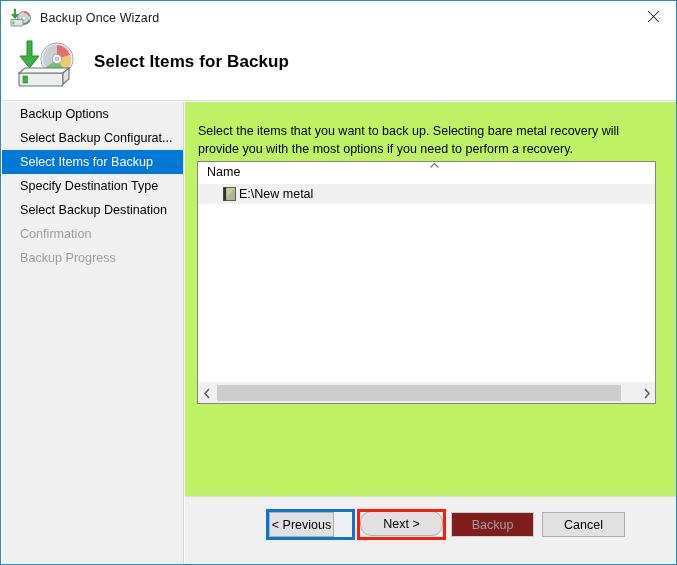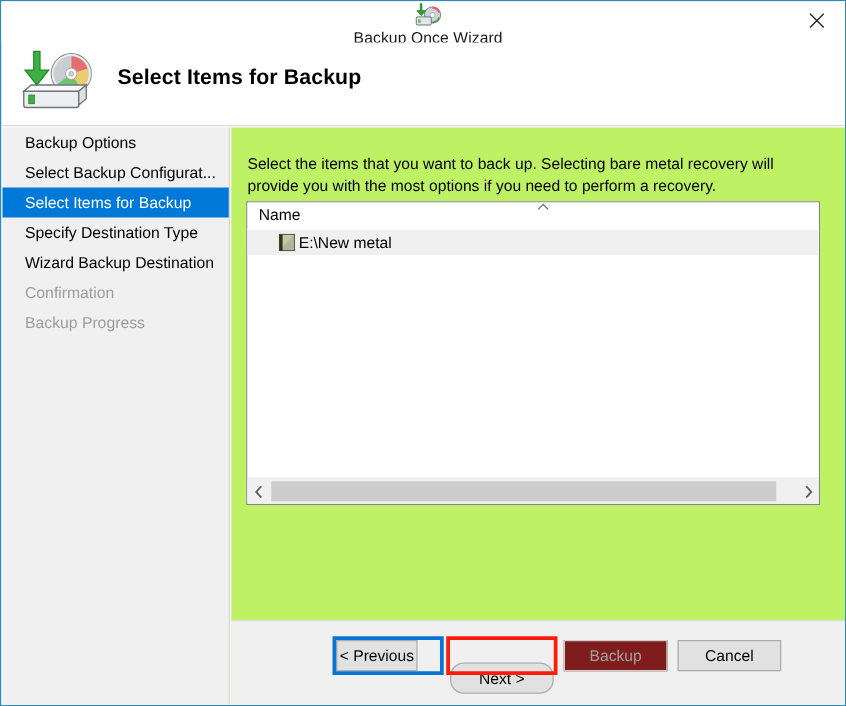--- a/index.html
+++ b/index.html
@@ -22,21 +22,20 @@
 
   
   #titlebar {
     position: absolute;
     left: 0; top: 0;
     width: 675px;
     height: 33px;
     background: #ffffff;
     display: flex;
     align-items: center;
-    flex-direction: column;
   }
   #titlebar-icon {
     width: 22px; height: 22px;
     margin-left: 9px;
     position: relative;
     flex: none;
   }
   #title-text {
     margin-left: 8px;
     font-size: 12.5px;
@@ -247,21 +246,21 @@
   
   #footer {
     position: absolute;
     left: 184px; top: 495px;
     width: 491px;
     height: 68px;
     background: #f0f0f0;
     border-top: 1px solid #dcdcdc;
   }
   #btn-previous { position: absolute; left: 84px; top: 15px; width: 65px; height: 25px; }
-  #btn-next     { position: absolute; left: 175px; top: 33px; width: 83px; height: 25px; border-radius: 11px; }
+  #btn-next     { position: absolute; left: 175px; top: 14px; width: 83px; height: 25px; border-radius: 11px; }
   #btn-backup   { position: absolute; left: 266px; top: 15px; width: 83px; height: 25px; }
   #btn-cancel   { position: absolute; left: 357px; top: 15px; width: 83px; height: 25px; }
 
   #hl-previous { left: 81px;  top: 12px; width: 89px; height: 31px; }
   #hl-next     { left: 172px; top: 12px; width: 89px; height: 31px; }
 </style>
 </head>
 <body>
 
 <div id="window">
@@ -308,21 +307,21 @@
       </svg>
     </div>
     <div id="header-title">Select Items for Backup</div>
   </div>
 
   <div id="sidebar">
     <div class="nav-item">Backup Options</div>
     <div class="nav-item">Select Backup Configurat...</div>
     <div class="nav-item selected">Select Items for Backup</div>
     <div class="nav-item">Specify Destination Type</div>
-    <div class="nav-item">Wizard Backup Destination</div>
+    <div class="nav-item">Select Backup Destination</div>
     <div class="nav-item disabled">Confirmation</div>
     <div class="nav-item disabled">Backup Progress</div>
   </div>
 
   <div id="content">
 
     <div id="instructions">Select the items that you want to back up. Selecting bare metal recovery will provide you with the most options if you need to perform a recovery.</div>
 
     <div id="listbox">
       <div id="list-header">

